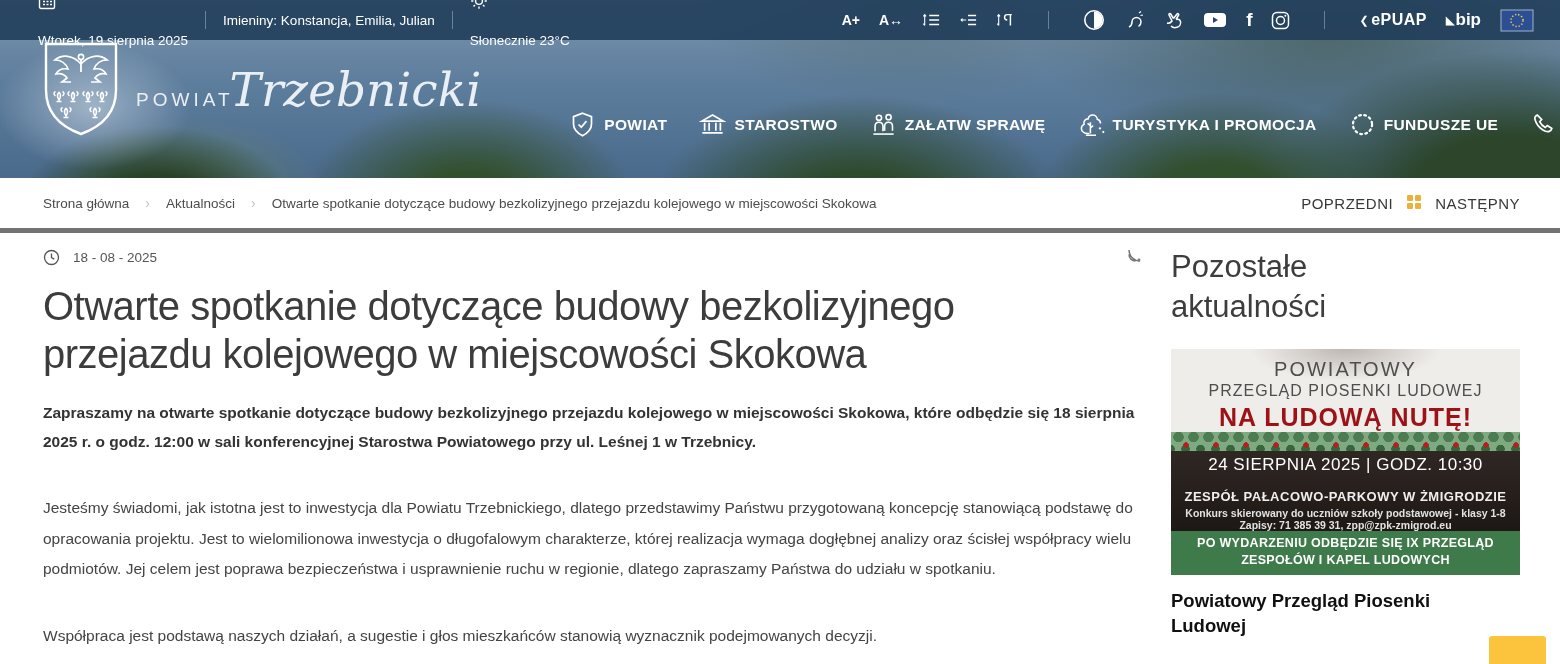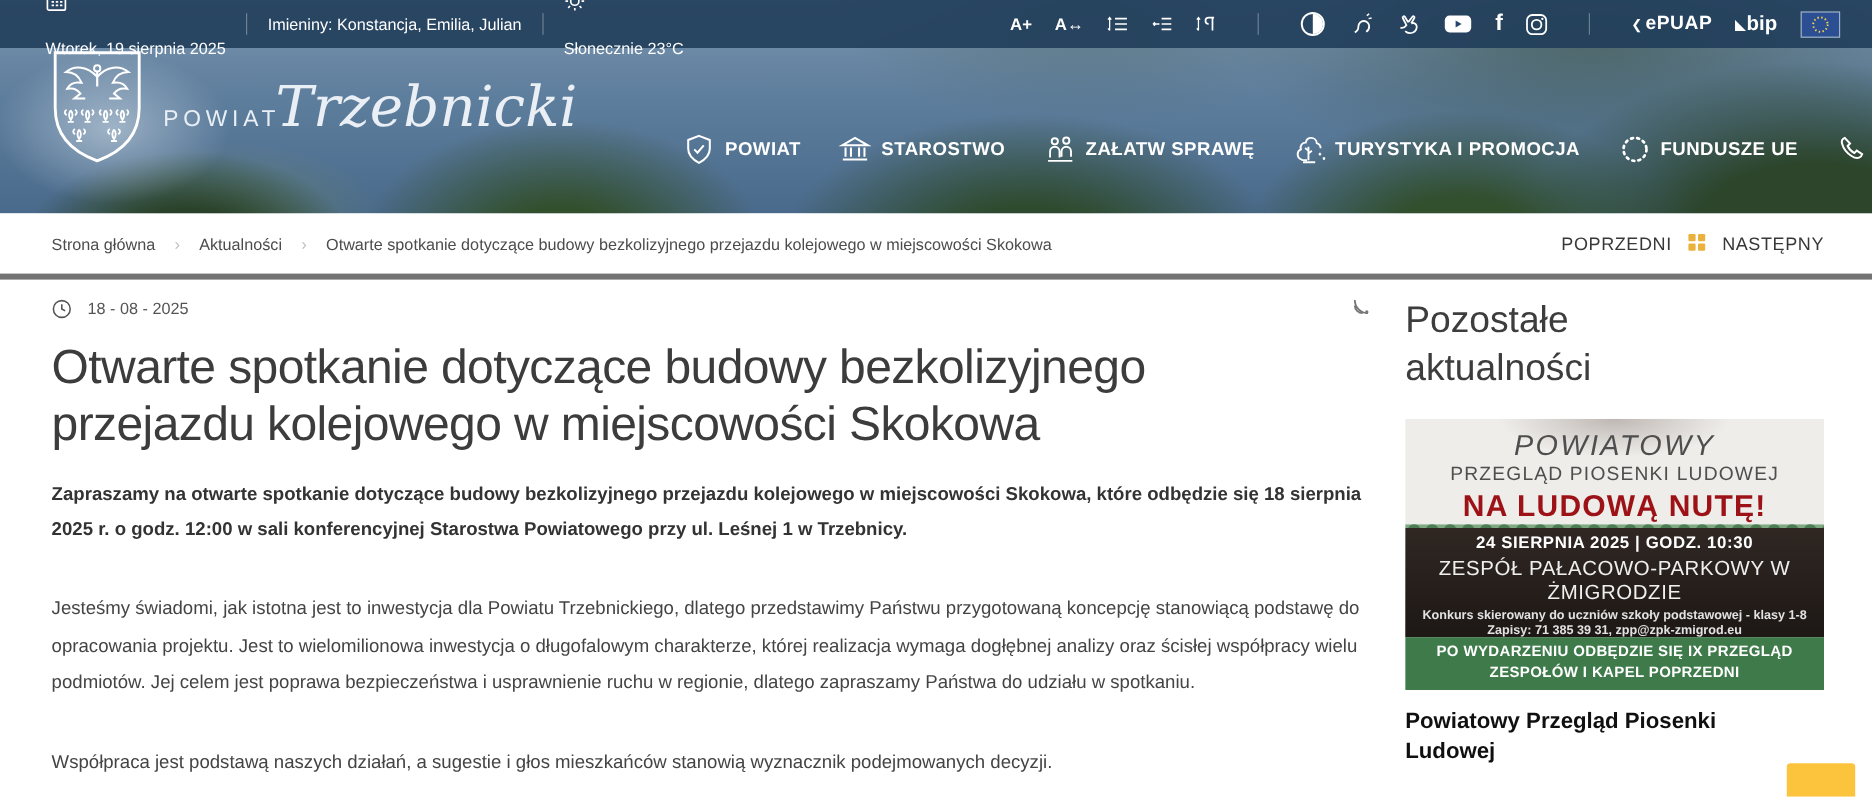--- a/index.html
+++ b/index.html
@@ -79,35 +79,35 @@
   .para + .para { }
   
   aside { margin-left:auto; width:349px; }
   .side-head { font-size:31px; font-weight:300; color:#3d3d3d; line-height:1.3; max-width:230px; }
   .poster { margin-top:21px; width:349px; height:226px; cursor:pointer;
     display:flex; flex-direction:column; overflow:hidden; }
   .poster-top { background:
       radial-gradient(120px 40px at 50% 0%, rgba(150,140,135,.55), transparent 80%),
       #efedea;
     text-align:center; padding-top:9px; height:93px; }
-  .poster-l1 { font-size:24px; letter-spacing:2px; color:#4e4e4e;font-style:italic; }
+  .poster-l1 { font-size:20px; letter-spacing:2px; color:#4e4e4e; }
   .poster-l2 { font-size:16px; letter-spacing:1px; color:#4e4e4e; margin-top:1px; }
   .poster-l3 { font-size:25px; font-weight:bold; letter-spacing:1px; color:#9c1216; margin-top:3px; }
   .floral { height:22px; background-color:#7fa981;
     background-image:
       radial-gradient(circle at 50% 50%, #b51f1f 2.5px, transparent 3px),
       radial-gradient(circle at 50% 50%, #35663e 4px, transparent 4.5px),
       radial-gradient(circle at 50% 50%, #4c7d52 5px, transparent 5.5px);
     background-size:30px 22px, 15px 22px, 15px 22px;
     background-position:0 2px, 7px 6px, 0 -6px; }
   .poster-dark { background:linear-gradient(180deg, #32292500, #0006),#332a26; flex:1;
     text-align:center; color:#fff; padding-top:4px;
     background-color:#302723; }
-  .poster-dt { font-size:14px; font-weight:bold; letter-spacing:.5px; }
-  .poster-venue { font-size:17px; font-weight:normal; color:#efefef; margin-top:4px; letter-spacing:.5px; }
+  .poster-dt { font-size:17px; font-weight:normal; letter-spacing:.5px; }
+  .poster-venue { font-size:13px; font-weight:bold; color:#efefef; margin-top:14px; letter-spacing:.5px; }
   .poster-aud { font-size:10.5px; font-weight:bold; color:#e2e2e2; margin-top:3px; }
   .poster-sign { font-size:10.5px; font-weight:bold; color:#e2e2e2; }
   .poster-green { background:#3e7a4a; color:#fff; font-size:12.5px; font-weight:bold;
     text-align:center; padding:4px 22px 6px; line-height:1.35; letter-spacing:.3px; }
   .side-meta { margin-top:25px; }
   .side-title { margin-top:13px; font-size:18.5px; font-weight:bold; color:#101010;
     line-height:1.4; max-width:300px; }
   
   .scroll-top { position:absolute; right:14px; bottom:0; width:57px; height:28px;
     background:#fbc43c; border:none; border-radius:3px 3px 0 0; cursor:pointer; }
@@ -331,21 +331,21 @@
         <div class="poster-l2">PRZEGLĄD PIOSENKI LUDOWEJ</div>
         <div class="poster-l3">NA LUDOWĄ NUTĘ!</div>
       </div>
       <div class="floral"></div>
       <div class="poster-dark">
         <div class="poster-dt">24 SIERPNIA 2025  |  GODZ. 10:30</div>
         <div class="poster-venue">ZESPÓŁ PAŁACOWO-PARKOWY W ŻMIGRODZIE</div>
         <div class="poster-aud">Konkurs skierowany do uczniów szkoły podstawowej - klasy 1-8</div>
         <div class="poster-sign">Zapisy: 71 385 39 31, zpp@zpk-zmigrod.eu</div>
       </div>
-      <div class="poster-green">PO WYDARZENIU ODBĘDZIE SIĘ IX PRZEGLĄD ZESPOŁÓW I KAPEL POPRZEDNI</div>
+      <div class="poster-green">PO WYDARZENIU ODBĘDZIE SIĘ IX PRZEGLĄD ZESPOŁÓW I KAPEL LUDOWYCH</div>
     </div>
 
 
     <h3 class="side-title">Powiatowy Przegląd Piosenki Ludowej</h3>
   </aside>
 </div>
 
 <button class="scroll-top"></button>
 
 </body></html>

